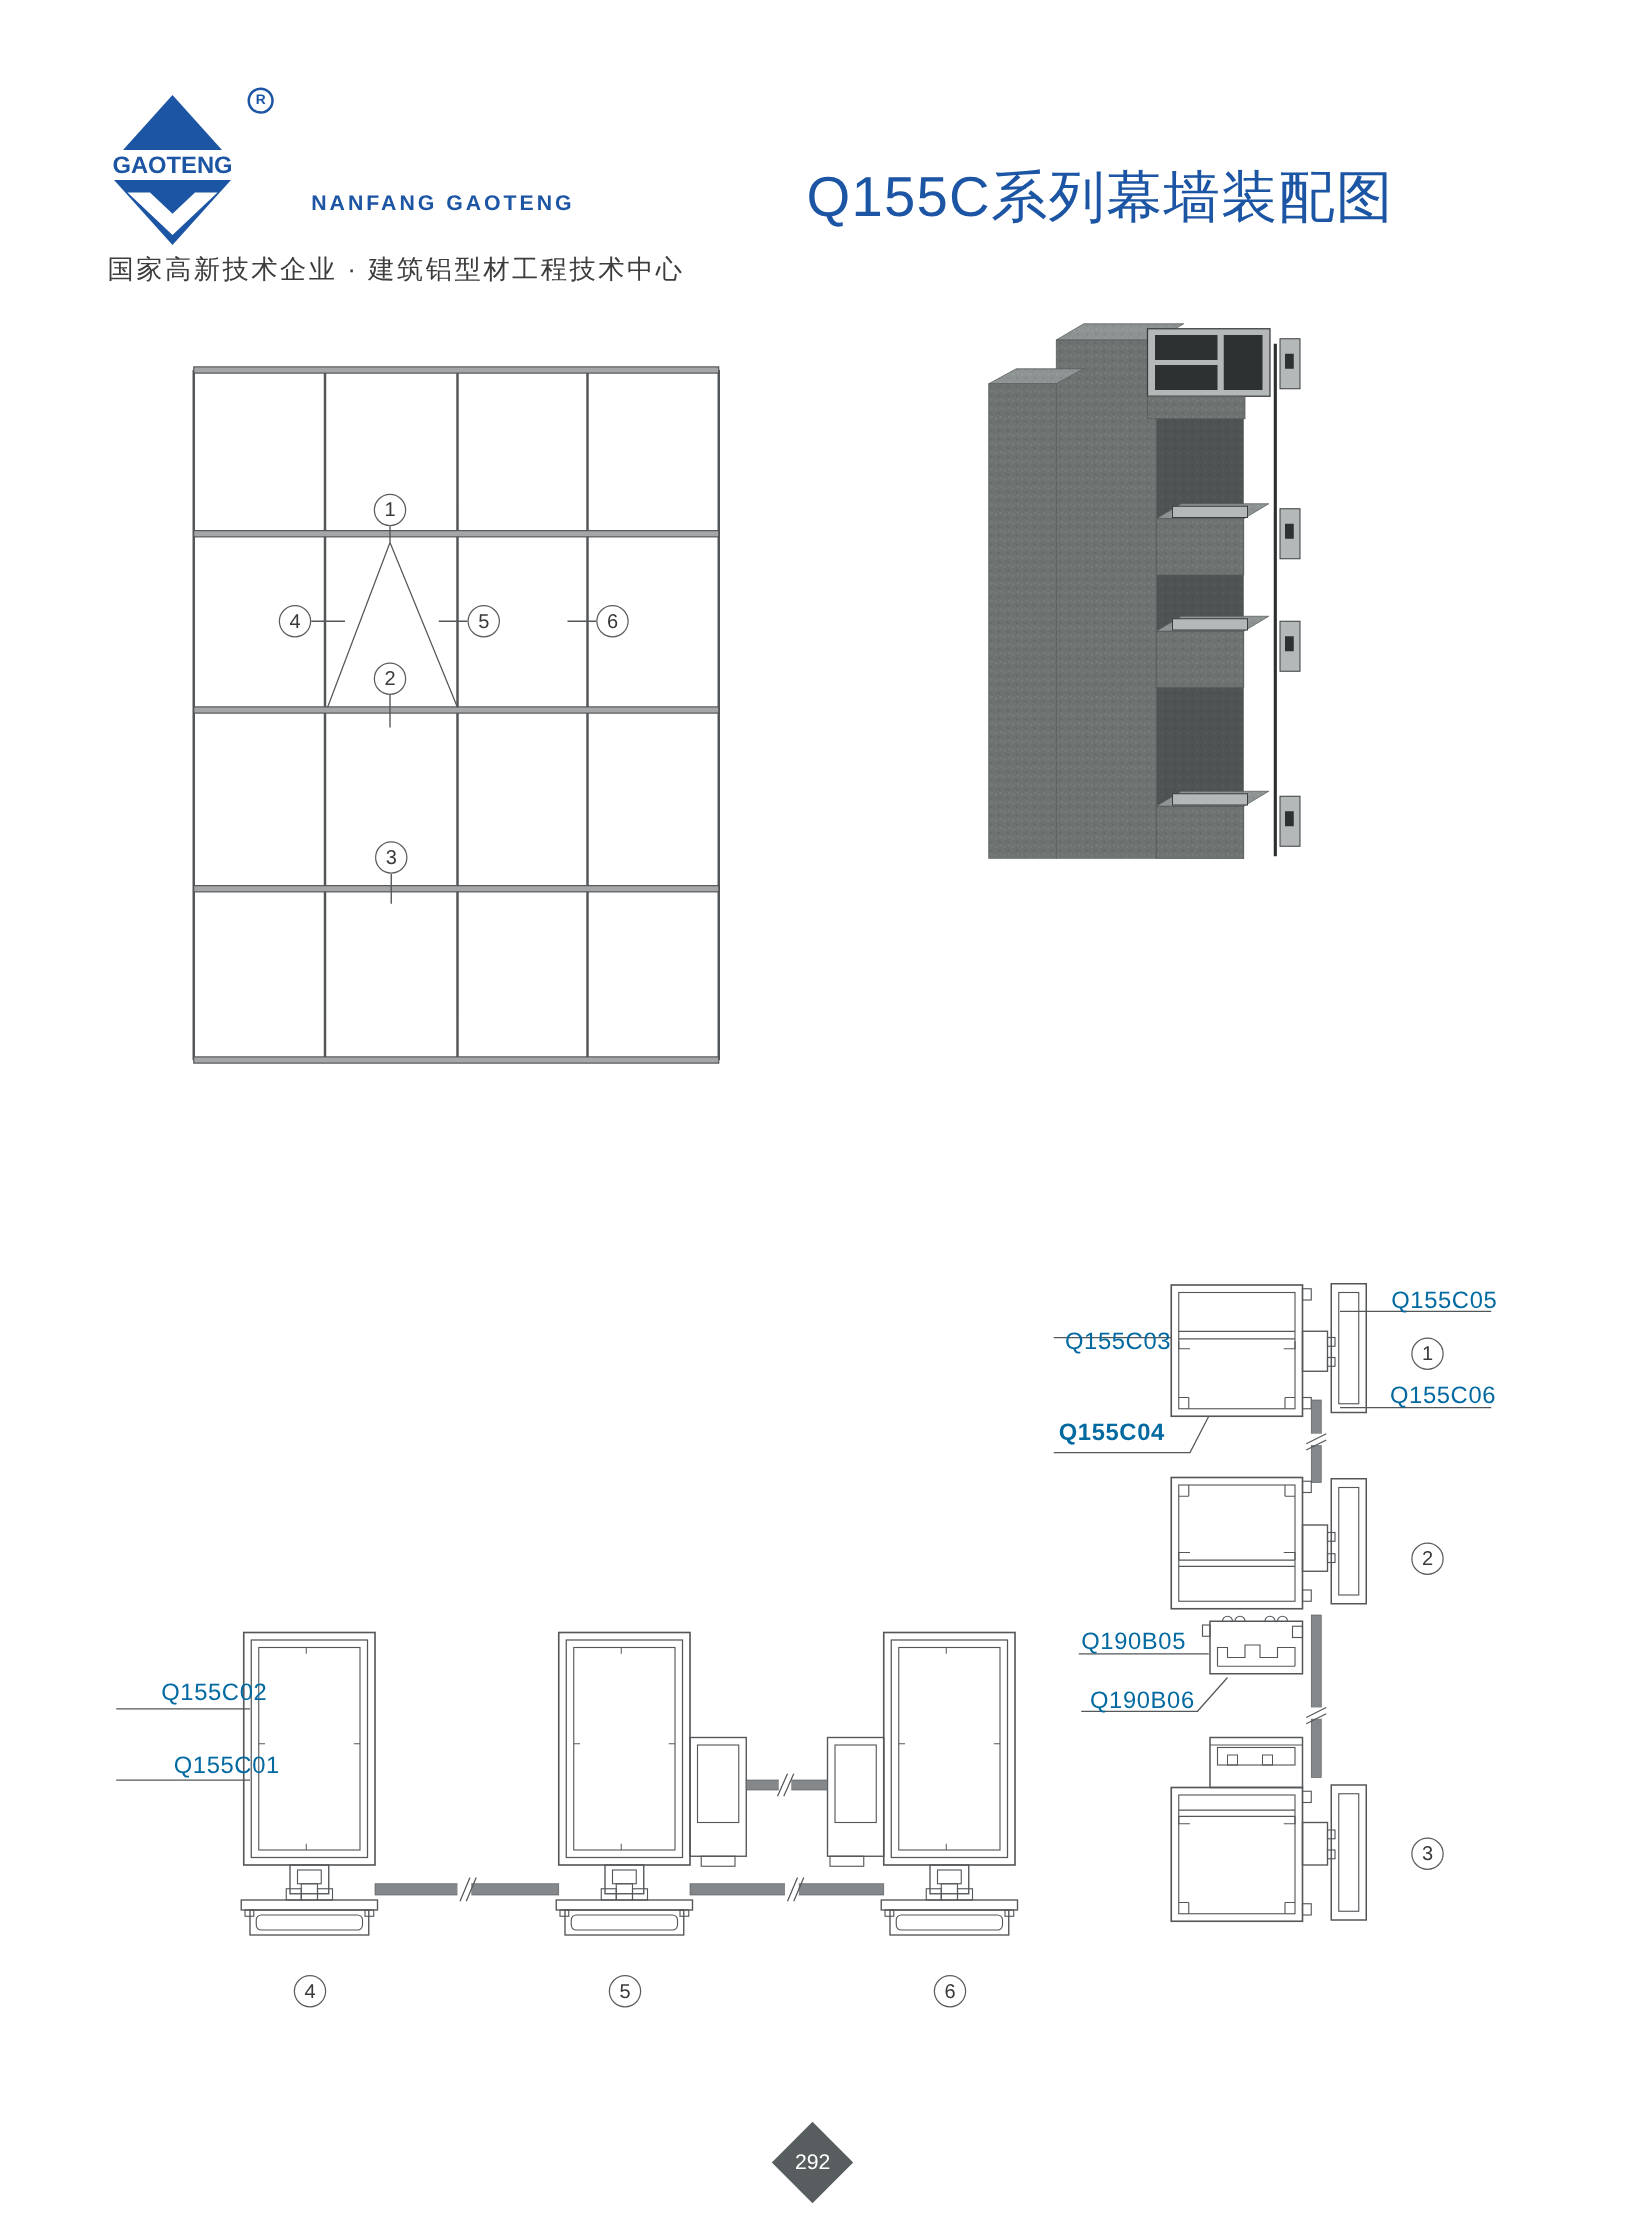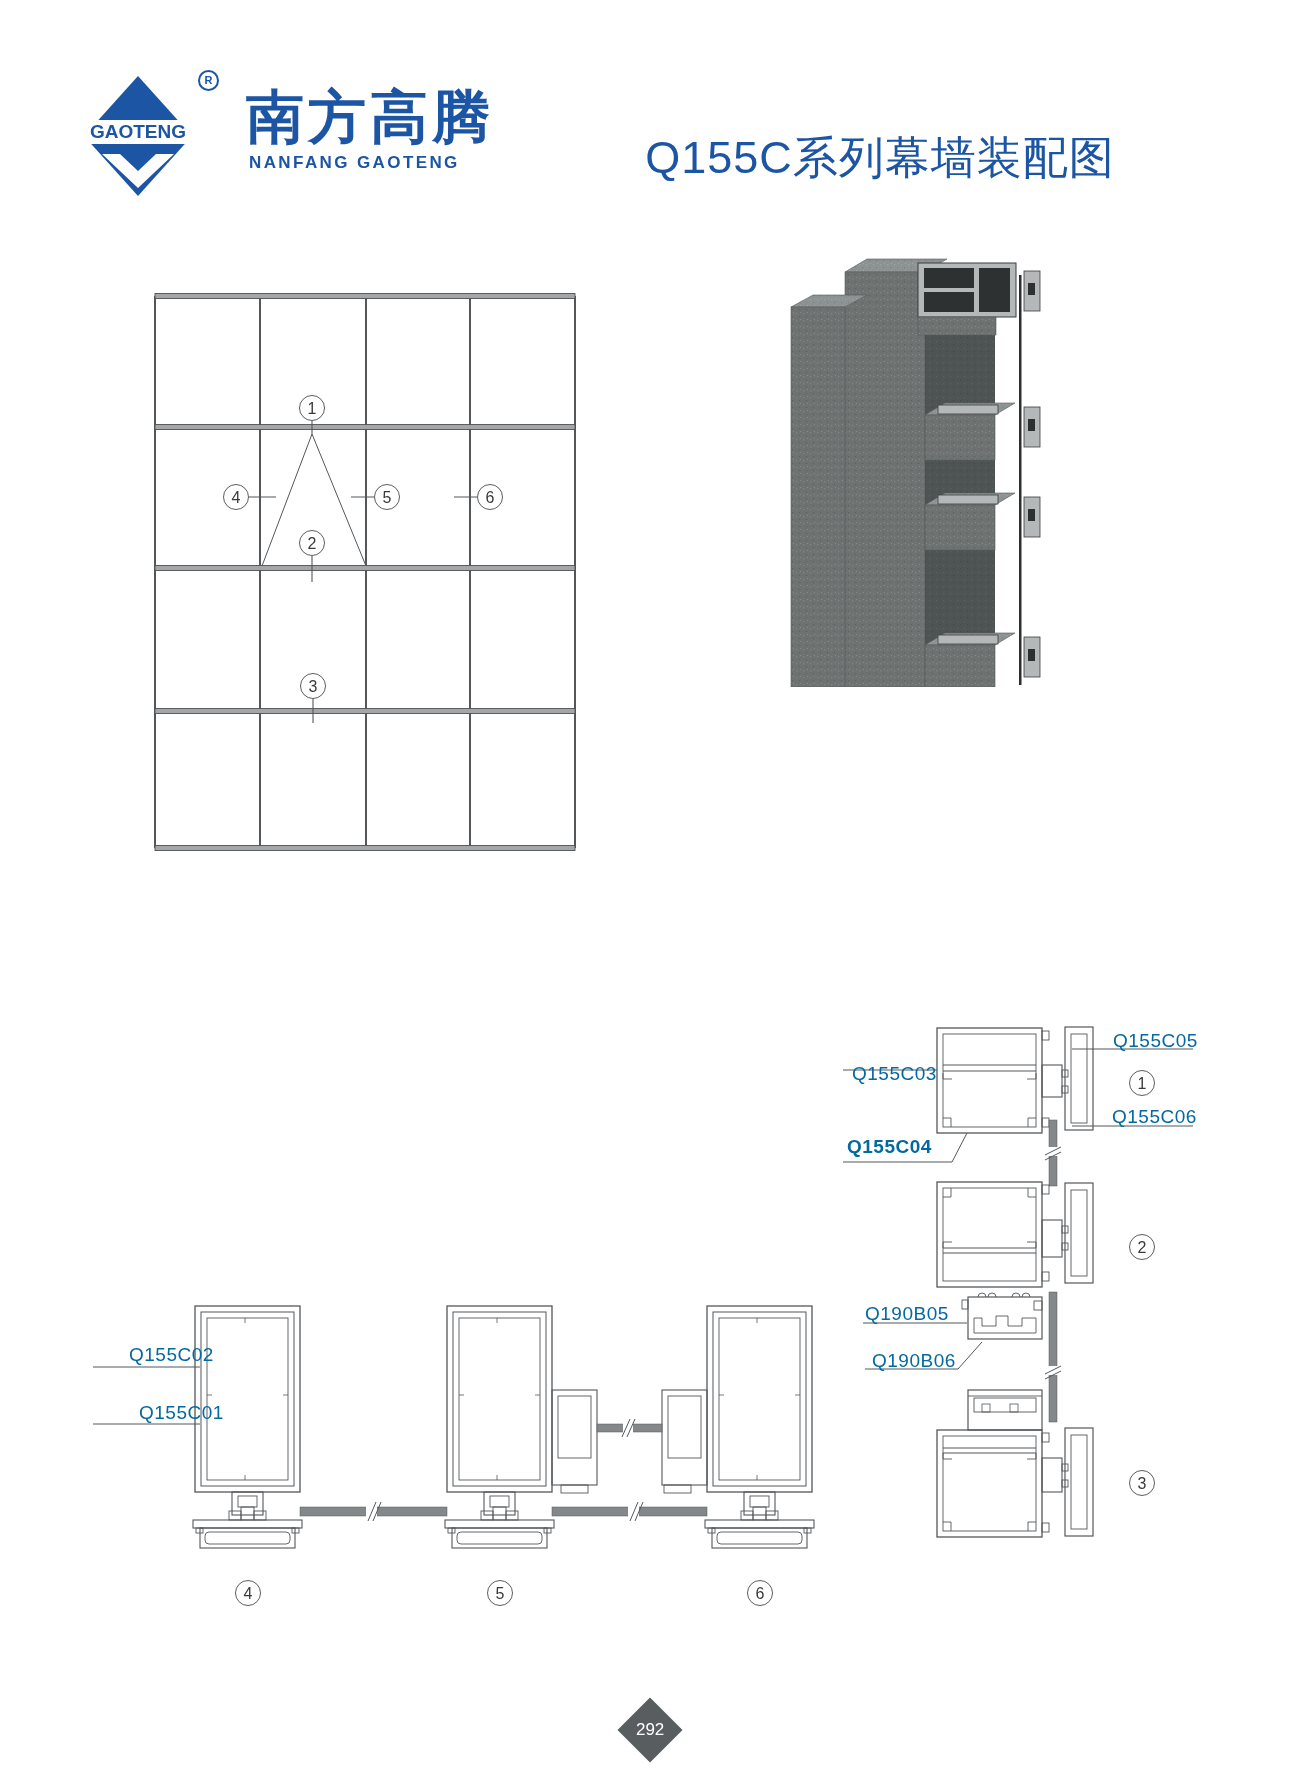--- a/index.html
+++ b/index.html
@@ -43,22 +43,22 @@
 <div id="page">
 
   <svg class="drawing" style="left:82px;top:74px;" width="112" height="124" viewBox="0 0 112 124">
     <polygon points="56,2 110,62 56,122 2,62" fill="#1c55a3"></polygon>
     <rect x="0" y="46" width="112" height="24" fill="#ffffff"></rect>
     <path d="M20 80 L56 114 L92 80 L74 80 L56 97 L38 80 Z" fill="#ffffff"></path>
     <polygon points="46,80 56,90 66,80" fill="#1c55a3"></polygon>
     <text x="56" y="64" text-anchor="middle" font-size="19" font-weight="bold" fill="#1c55a3" font-family="Liberation Sans, sans-serif">GAOTENG</text>
   </svg>
   <div class="reg-mark">R</div>
-  <div class="brand-cn">南方高腾</div>
   <div class="brand-en">NANFANG GAOTENG</div>
+  <div class="brand-tagline">国家高新技术企业 · 建筑铝型材工程技术中心</div>
 
   <div class="title-block">
     <div class="title-cn">Q155C系列幕墙装配图</div>
   </div>
 
   <svg class="drawing" style="left:150px;top:280px;" width="440" height="585" viewBox="0 0 440 585">
     <g>
       <path class="ln" d="M5 16 V568 M110 16 V568 M216 16 V568 M320 16 V568 M425 16 V568" stroke-width="2" stroke="#6a6e70"></path>
     </g>
     <g>

